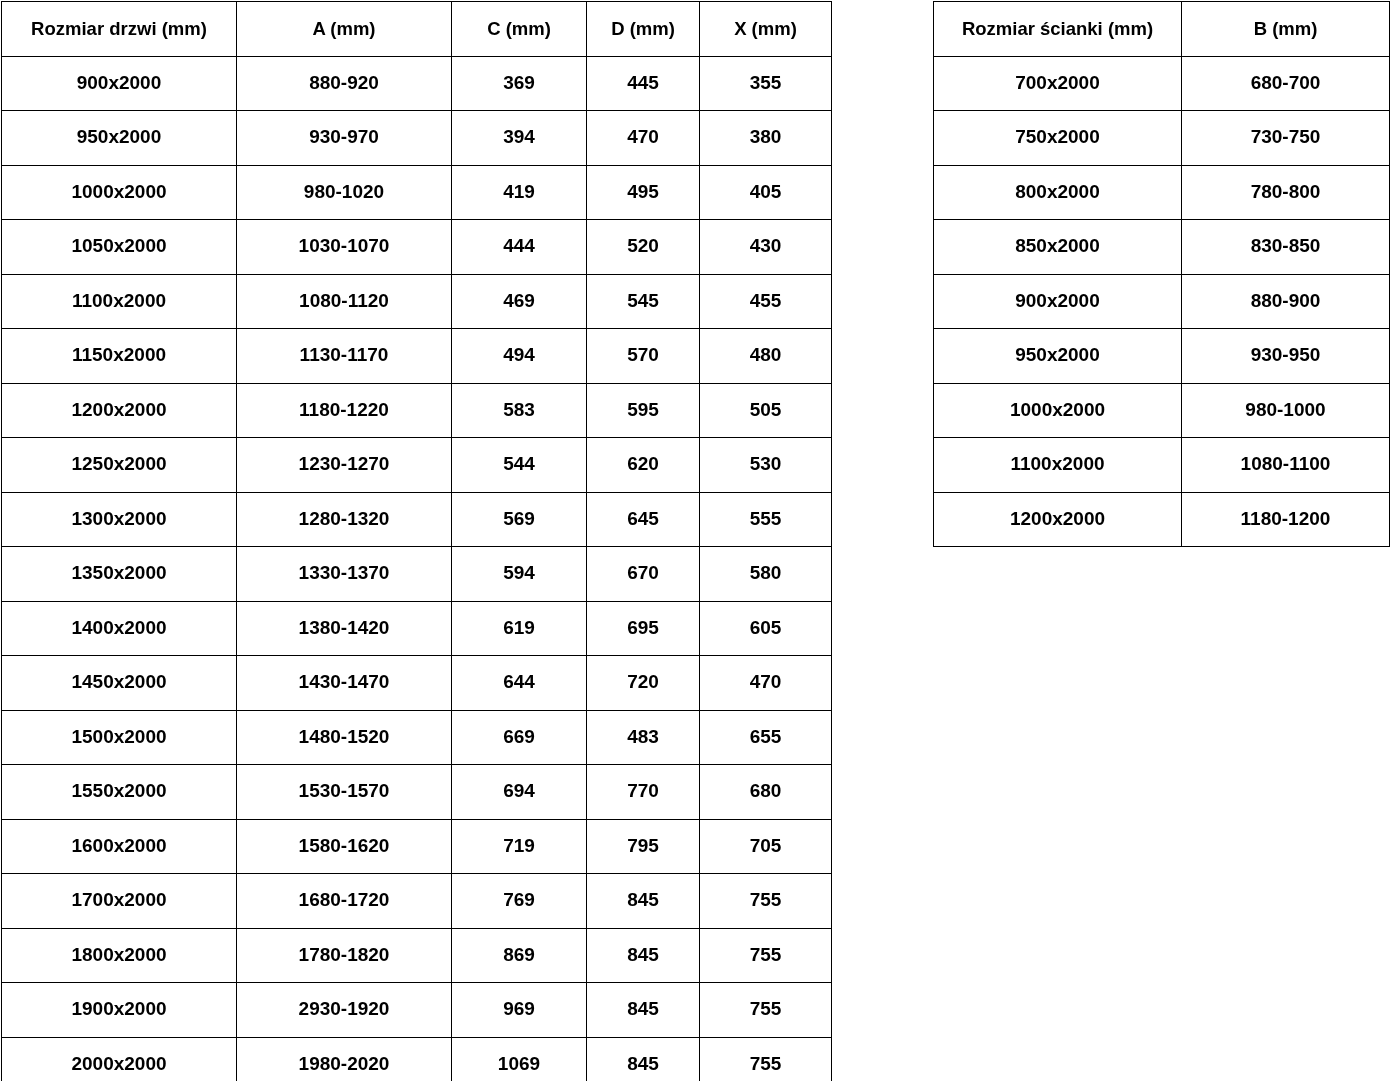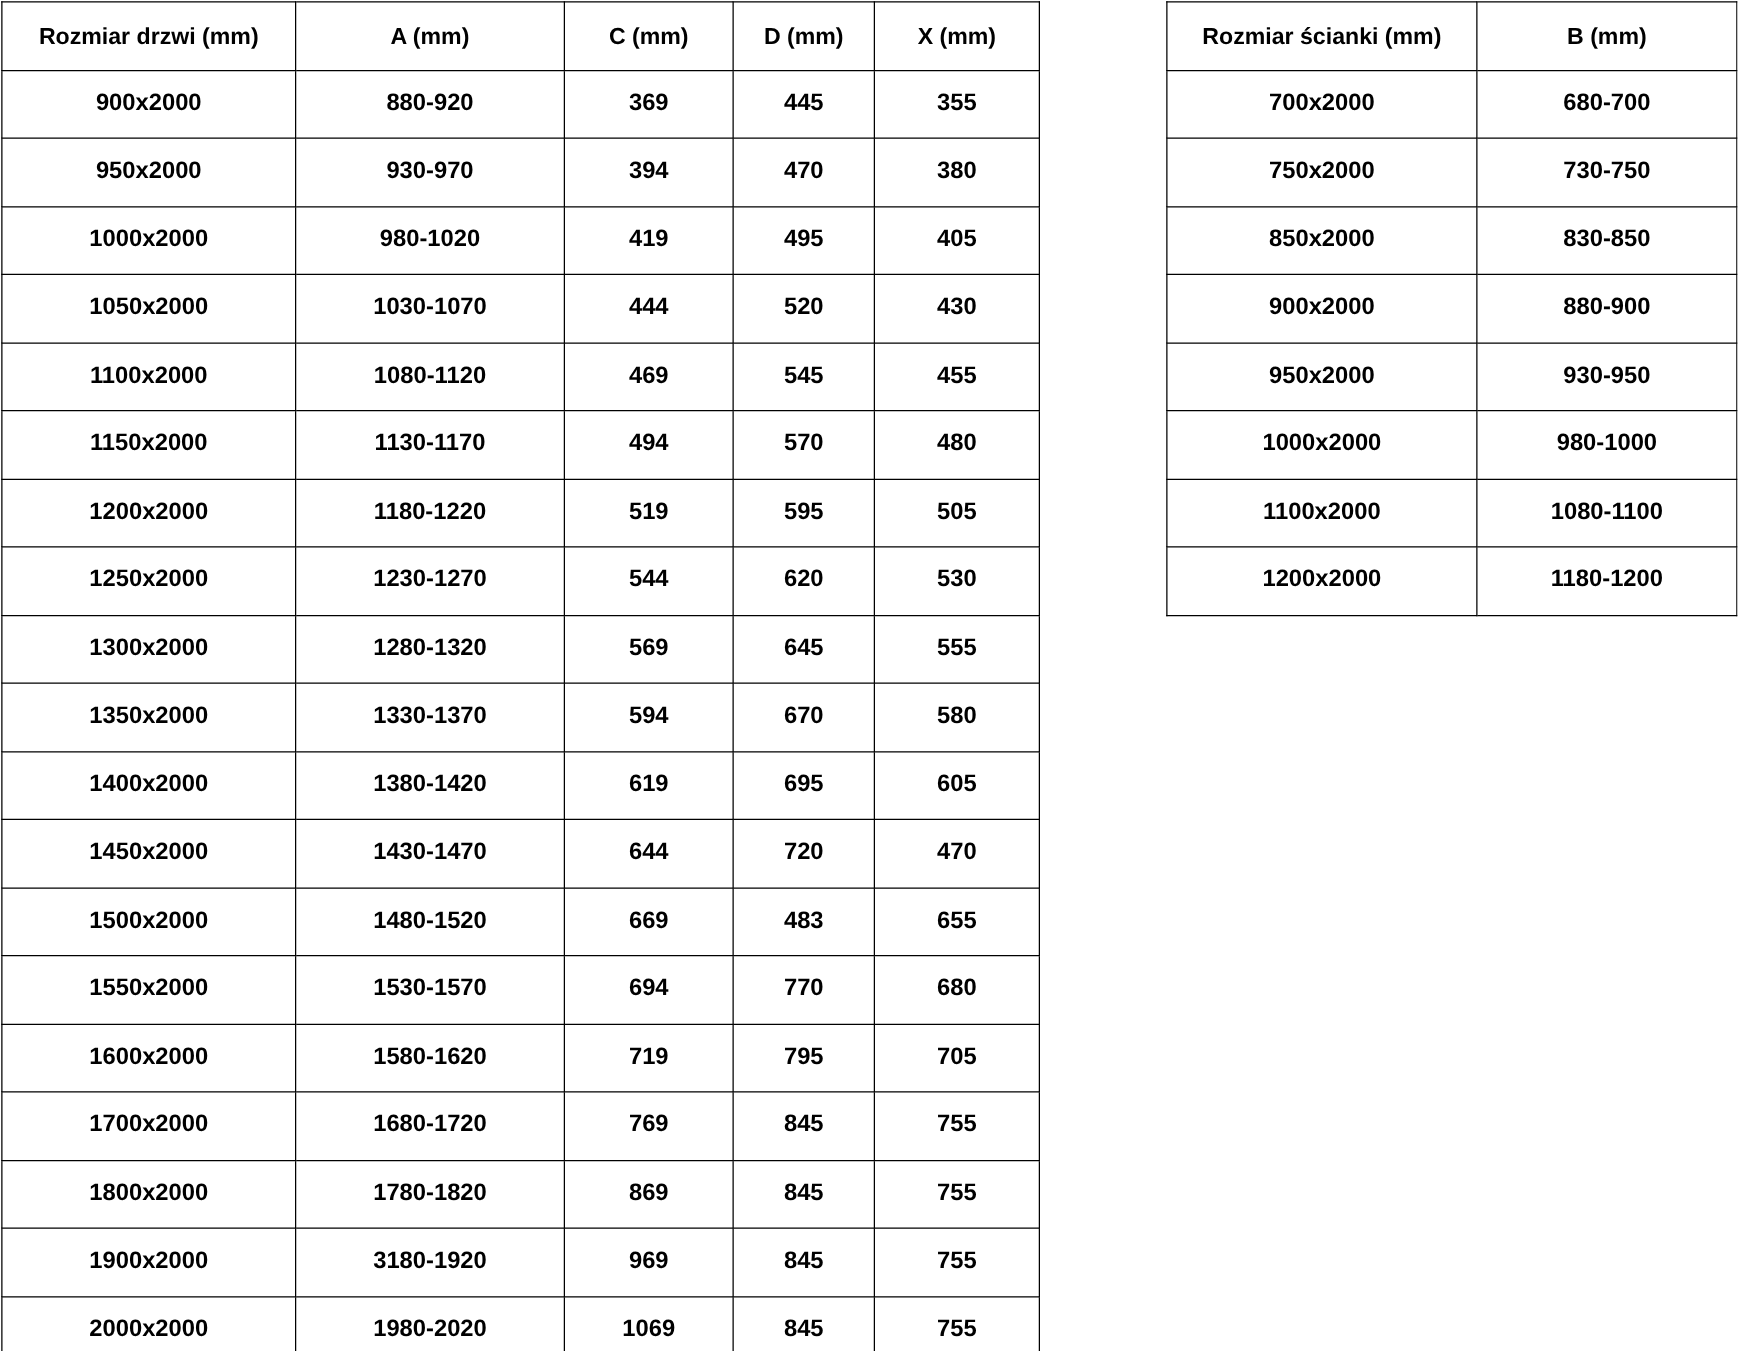--- a/index.html
+++ b/index.html
@@ -125,21 +125,21 @@
         <tr>
           <td>1150x2000</td>
           <td>1130-1170</td>
           <td>494</td>
           <td>570</td>
           <td>480</td>
         </tr>
         <tr>
           <td>1200x2000</td>
           <td>1180-1220</td>
-          <td>519</td>
+          <td>583</td>
           <td>595</td>
           <td>505</td>
         </tr>
         <tr>
           <td>1250x2000</td>
           <td>1230-1270</td>
           <td>544</td>
           <td>620</td>
           <td>530</td>
         </tr>
@@ -201,21 +201,21 @@
         </tr>
         <tr>
           <td>1800x2000</td>
           <td>1780-1820</td>
           <td>869</td>
           <td>845</td>
           <td>755</td>
         </tr>
         <tr>
           <td>1900x2000</td>
-          <td>3180-1920</td>
+          <td>2930-1920</td>
           <td>969</td>
           <td>845</td>
           <td>755</td>
         </tr>
         <tr>
           <td>2000x2000</td>
           <td>1980-2020</td>
           <td>1069</td>
           <td>845</td>
           <td>755</td>
@@ -237,20 +237,24 @@
     <tbody>
         <tr>
           <td>700x2000</td>
           <td>680-700</td>
         </tr>
         <tr>
           <td>750x2000</td>
           <td>730-750</td>
         </tr>
         <tr>
+          <td>800x2000</td>
+          <td>780-800</td>
+        </tr>
+        <tr>
           <td>850x2000</td>
           <td>830-850</td>
         </tr>
         <tr>
           <td>900x2000</td>
           <td>880-900</td>
         </tr>
         <tr>
           <td>950x2000</td>
           <td>930-950</td>

